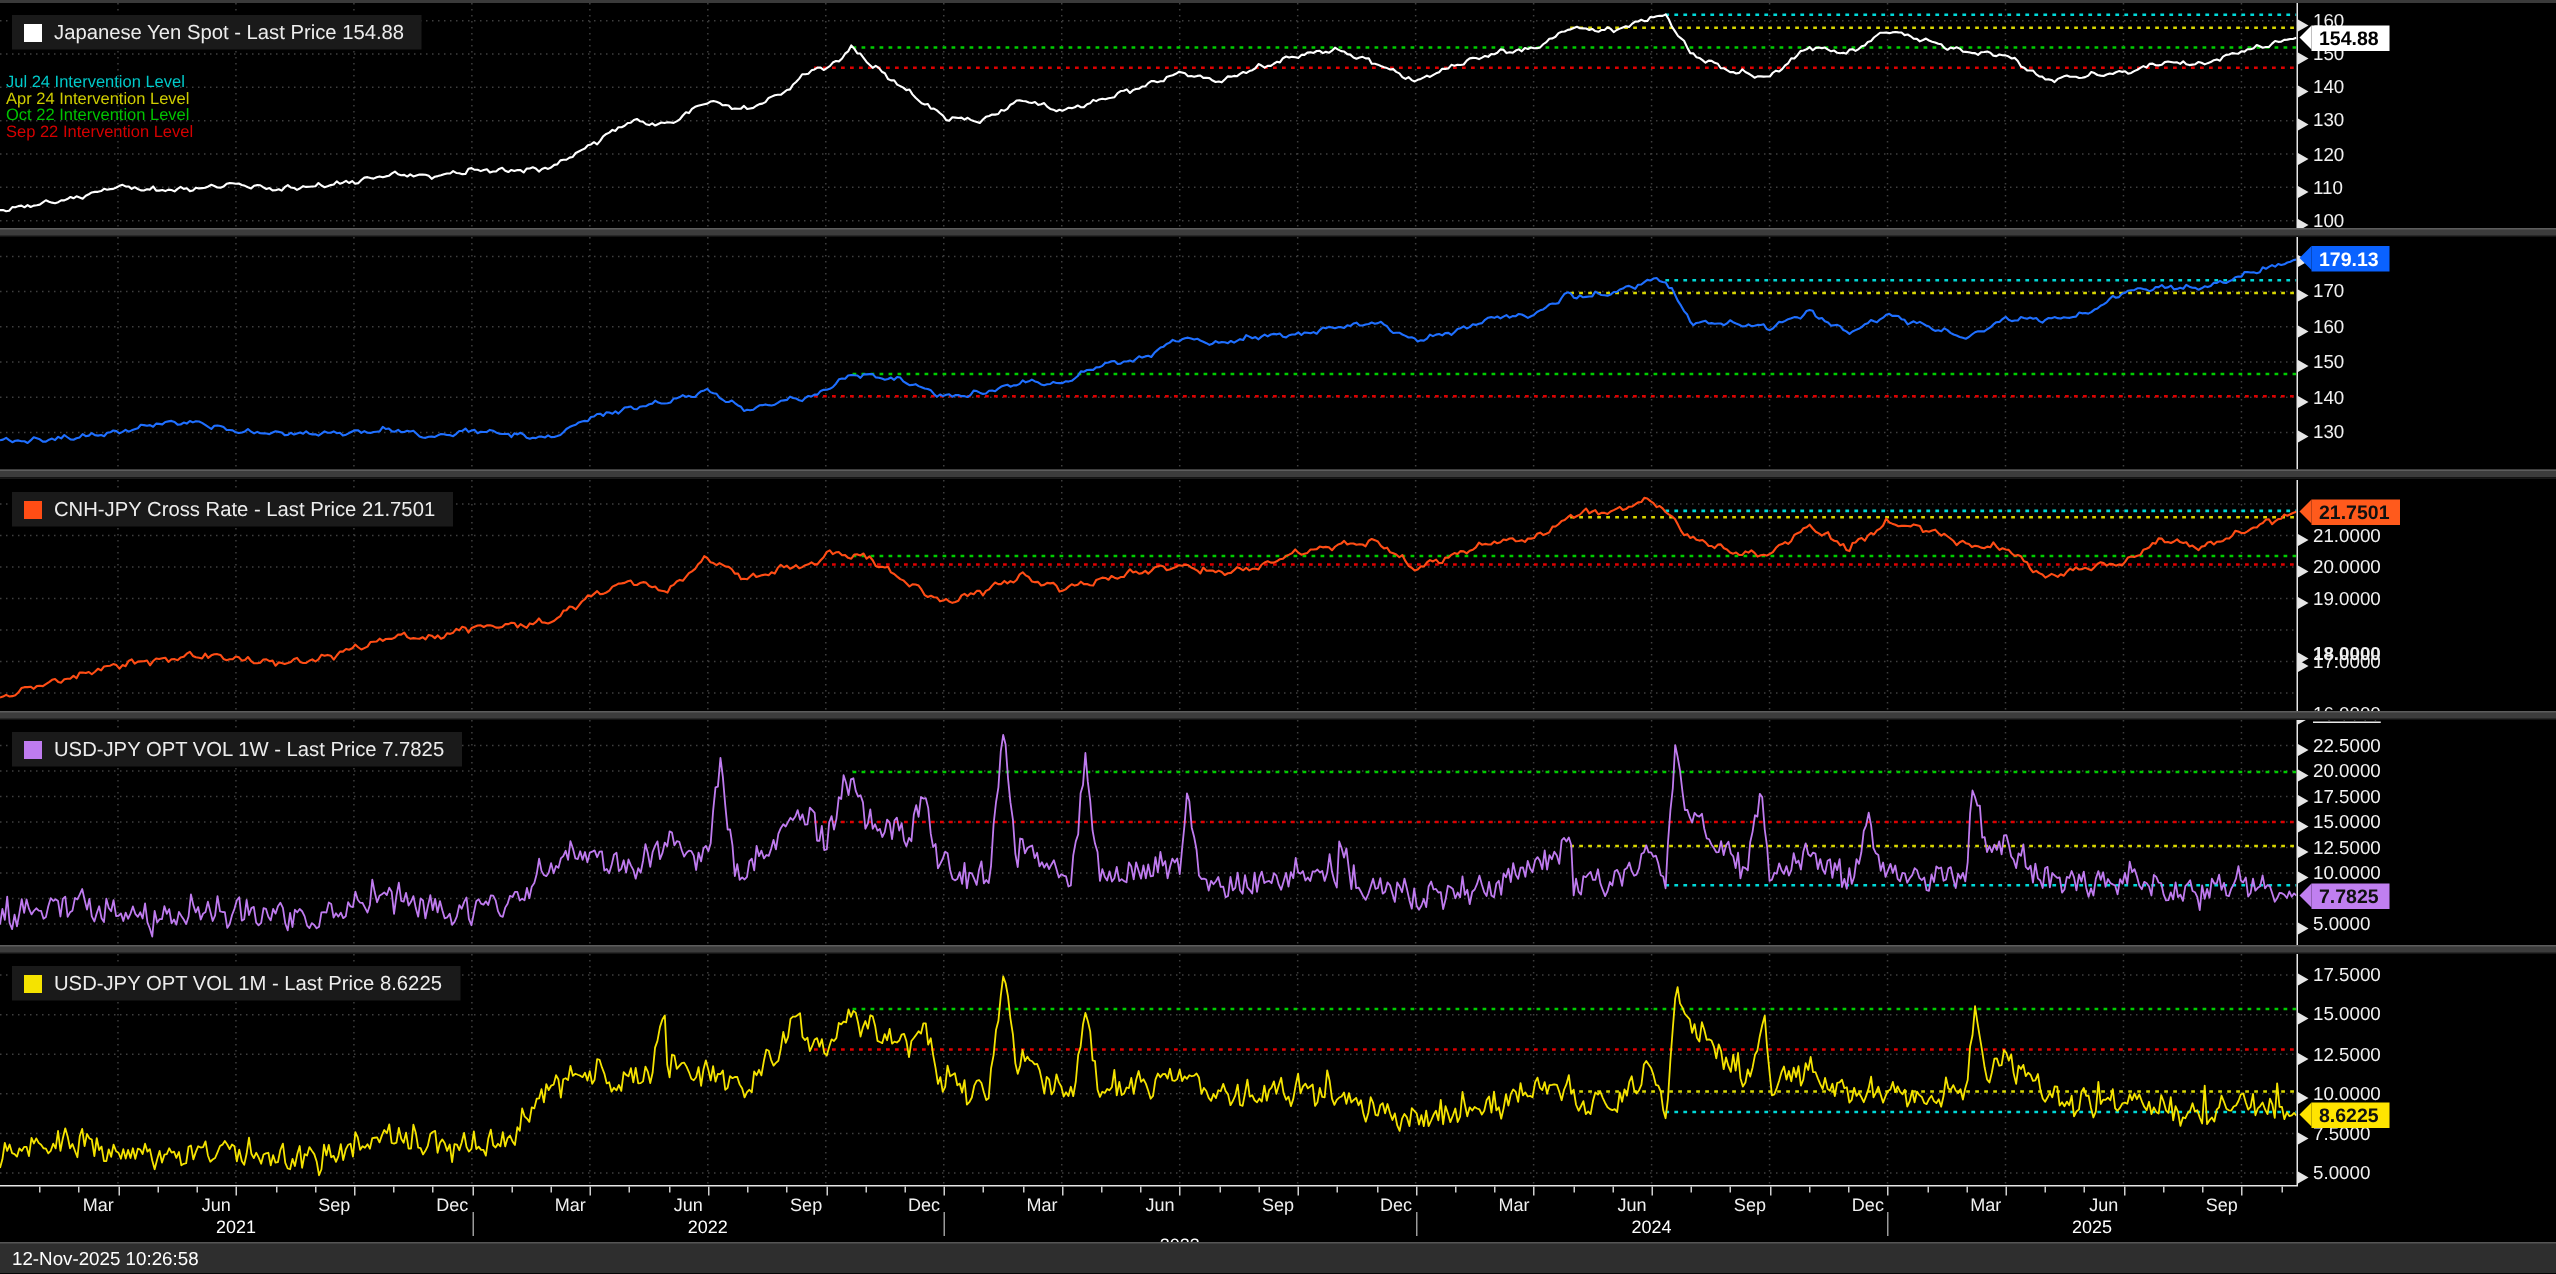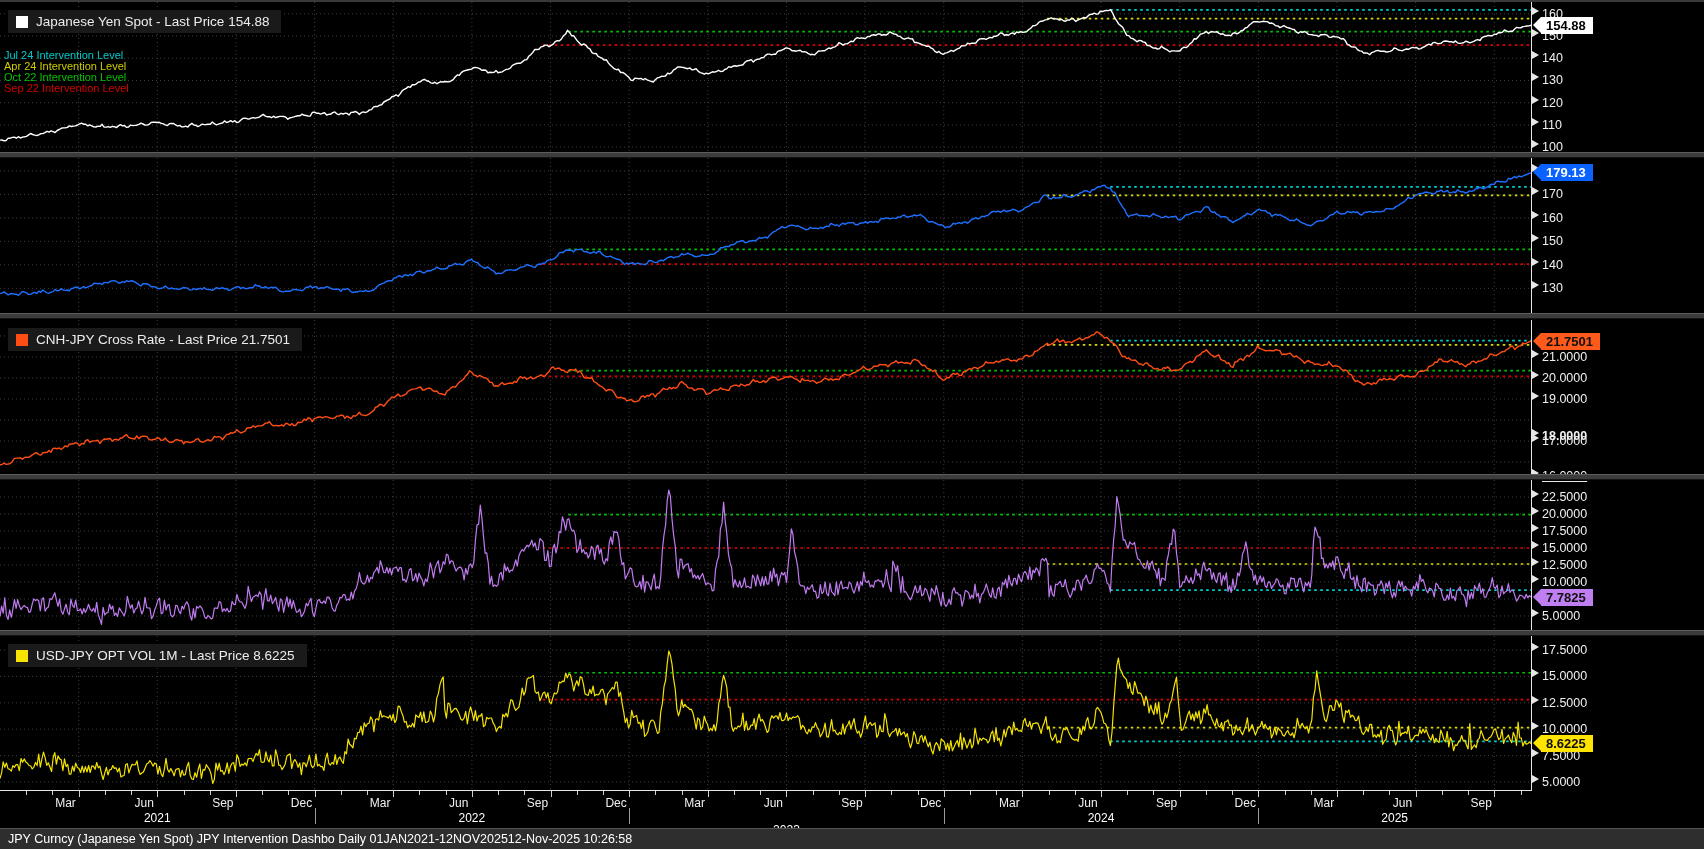--- a/index.html
+++ b/index.html
@@ -2,21 +2,21 @@
 <html><head>
 <meta charset="utf-8">
 <style>
   html,body{margin:0;padding:0;background:#000;}
   #root{position:relative;width:1704px;height:849px;background:#000;overflow:hidden;
         font-family:"Liberation Sans","DejaVu Sans",sans-serif;color:#e8e8e8;}
   #topstrip{position:absolute;left:0;top:0;width:1704px;height:2px;background:#3a3a3a;}
   .panel{position:absolute;left:0;width:1704px;}
   .plot{position:absolute;left:0;top:0;background:#000;}
   .gutter{position:absolute;left:1531px;top:0;width:173px;border-left:1px solid #e6e6e6;box-sizing:border-box;}
-  .ytick{position:absolute;left:0;height:14px;display:flex;align-items:flex-start;}
+  .ytick{position:absolute;left:0;height:14px;display:flex;align-items:flex-end;}
   .yarrow{width:0;height:0;border-top:4px solid transparent;border-bottom:4px solid transparent;border-left:7px solid #e6e6e6;margin-left:0;}
   .ylab{margin-left:3px;font-size:12.5px;color:#f0f0f0;letter-spacing:0px;}
   .tag{position:absolute;left:9px;height:17px;display:flex;align-items:center;padding:0 7px 0 5px;
        font-size:13px;font-weight:bold;z-index:5;}
   .notch{position:absolute;left:-8px;top:0;width:0;height:0;border-top:8.5px solid transparent;border-bottom:8.5px solid transparent;border-right:8px solid #fff;}
   .legend{position:absolute;left:8px;top:8px;background:#1a1a1a;display:flex;align-items:center;
           gap:8px;padding:4px 12px 4px 8px;font-size:13.5px;color:#ededed;z-index:4;}
   .swatch{width:12px;height:12px;display:inline-block;}
   .separator{position:absolute;left:0;width:1704px;height:6px;background:#3c3c3c;
              border-top:1px solid #5d5d5d;border-bottom:1px solid #141414;box-sizing:border-box;}
@@ -321,20 +321,24 @@
         </div>
         <div class="ytick" style="top: 94.9946px;">
           <span class="yarrow"></span>
           <span class="ylab">10.0000</span>
         </div>
         <div class="ytick" style="top: 128.993px;">
           <span class="yarrow"></span>
           <span class="ylab">5.0000</span>
         </div>
       </div>
+    <div class="legend">
+      <span class="swatch" style="background: rgb(191, 123, 239);"></span>
+      <span>USD-JPY OPT VOL 1W - Last Price 7.7825</span>
+    </div>
   </div>
   <div class="separator" style="top:630px;"></div>
 
   <div class="panel" id="panel-4" style="top:636px;height:154px;">
     <svg class="plot" width="1531" height="154" viewBox="0 0 1531 154">
         <line x1="78.6472602739726" y1="0" x2="78.6472602739726" y2="154" stroke="#3f3f3f" stroke-width="1" stroke-dasharray="1 3"></line>
         <line x1="157.2945205479452" y1="0" x2="157.2945205479452" y2="154" stroke="#3f3f3f" stroke-width="1" stroke-dasharray="1 3"></line>
         <line x1="235.9417808219178" y1="0" x2="235.9417808219178" y2="154" stroke="#3f3f3f" stroke-width="1" stroke-dasharray="1 3"></line>
         <line x1="314.5890410958904" y1="0" x2="314.5890410958904" y2="154" stroke="#3f3f3f" stroke-width="1" stroke-dasharray="1 3"></line>
         <line x1="393.23630136986304" y1="0" x2="393.23630136986304" y2="154" stroke="#3f3f3f" stroke-width="1" stroke-dasharray="1 3"></line>
@@ -484,16 +488,15 @@
       <div class="xyear" style="left: 786.473px; margin-top: 12px;">2023</div>
       <div class="xyear" style="left: 1101.06px;">2024</div>
       <div class="xyear" style="left: 1394.68px;">2025</div>
       <div class="xyearline" style="left: 314.589px;"></div>
       <div class="xyearline" style="left: 629.178px;"></div>
       <div class="xyearline" style="left: 943.767px;"></div>
       <div class="xyearline" style="left: 1258.36px;"></div>
     </div>
 
   <div id="statusbar">
-    <span id="status-left">JPY Curncy (Japanese Yen Spot) JPY Intervention Dashbo Daily 01JAN2021-12NOV2025</span>
     <span id="status-right">12-Nov-2025 10:26:58</span>
   </div>
 </div>
 
 </body></html>

